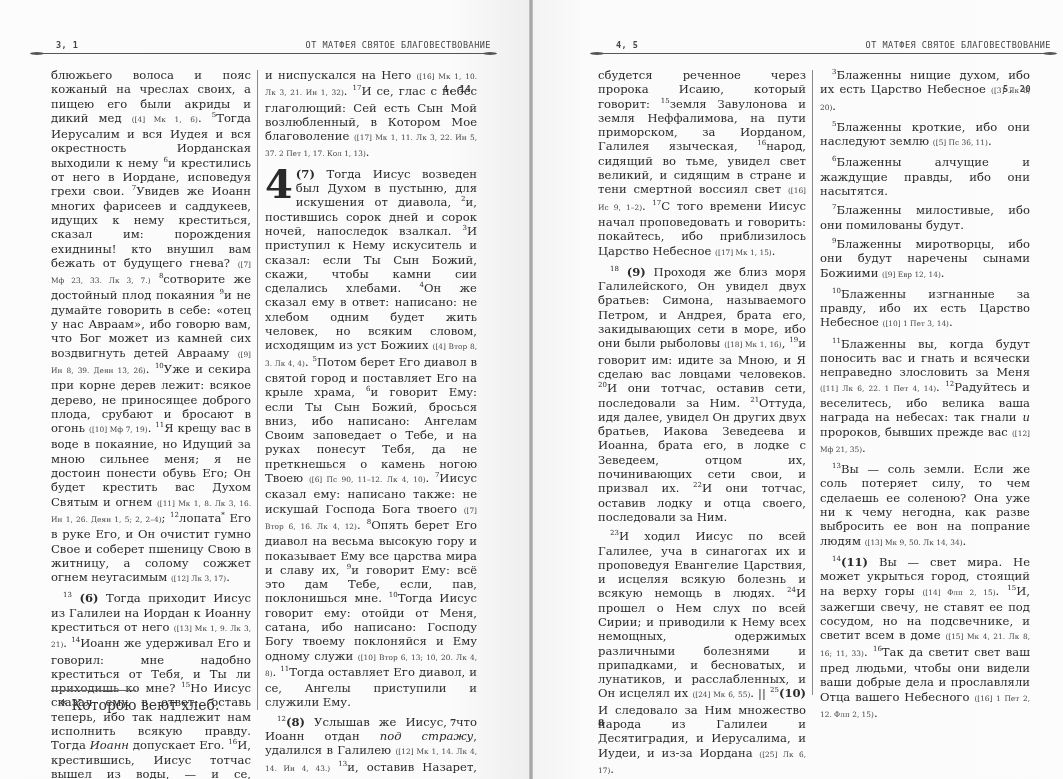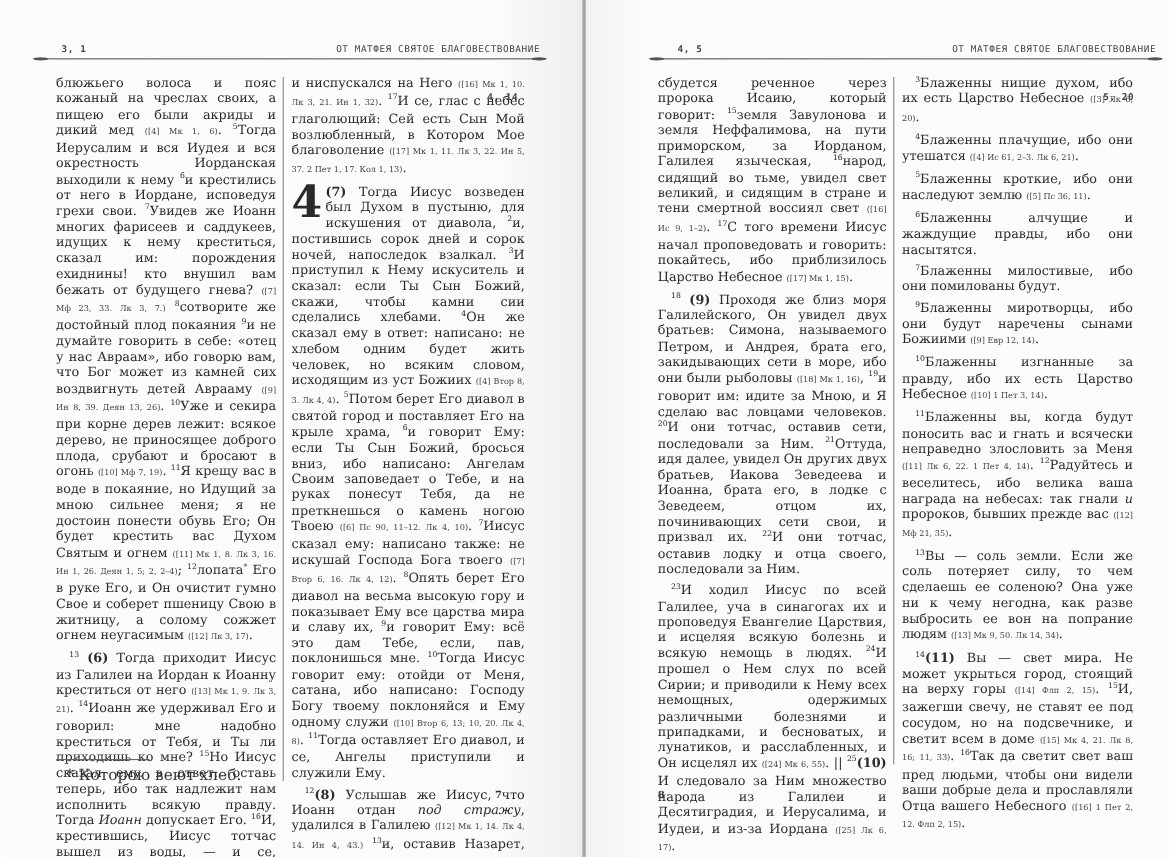--- a/index.html
+++ b/index.html
@@ -104,21 +104,20 @@
     <div class="rule"></div>
   </div>
   <div class="col col1">
       <div class="para flush"><span>сбудется реченное через пророка Исаию, который говорит: <sup>15</sup>земля Завулонова и земля Неффалимова, на пути приморском, за Иорданом, Галилея языческая, <sup>16</sup>народ, сидящий во тьме, увидел свет великий, и сидящим в стране и тени смертной воссиял свет <span class="ref">([16] Ис 9, 1–2)</span>. <sup>17</sup>С того времени Иисус начал проповедовать и говорить: покайтесь, ибо приблизилось Царство Небесное <span class="ref">([17] Мк 1, 15)</span>.</span></div>
       <div class="para indent"><span><sup>18</sup> <b>(9)</b> Проходя же близ моря Галилейского, Он увидел двух братьев: Симона, называемого Петром, и Андрея, брата его, закидывающих сети в море, ибо они были рыболовы <span class="ref">([18] Мк 1, 16)</span>, <sup>19</sup>и говорит им: идите за Мною, и Я сделаю вас ловцами человеков. <sup>20</sup>И они тотчас, оставив сети, последовали за Ним. <sup>21</sup>Оттуда, идя далее, увидел Он других двух братьев, Иакова Зеведеева и Иоанна, брата его, в лодке с Зеведеем, отцом их, починивающих сети свои, и призвал их. <sup>22</sup>И они тотчас, оставив лодку и отца своего, последовали за Ним.</span></div>
       <div class="para indent"><span><sup>23</sup>И ходил Иисус по всей Галилее, уча в синагогах их и проповедуя Евангелие Царствия, и исцеляя всякую болезнь и всякую немощь в людях. <sup>24</sup>И прошел о Нем слух по всей Сирии; и приводили к Нему всех немощных, одержимых различными болезнями и припадками, и бесноватых, и лунатиков, и расслабленных, и Он исцелял их <span class="ref">([24] Мк 6, 55)</span>. || <sup>25</sup><b>(10)</b> И следовало за Ним множество народа из Галилеи и Десятиградия, и Иерусалима, и Иудеи, и из-за Иордана <span class="ref">([25] Лк 6, 17)</span>.</span></div>
     </div>
   <div class="vrule"></div>
   <div class="col col2">
       <div class="para indent"><span><sup>3</sup>Блаженны нищие духом, ибо их есть Царство Небесное <span class="ref">([3] Лк 6, 20)</span>.</span></div>
-      <div class="para indent"><span><sup>4</sup>Блаженны плачущие, ибо они утешатся <span class="ref">([4] Ис 61, 2–3. Лк 6, 21)</span>.</span></div>
       <div class="para indent"><span><sup>5</sup>Блаженны кроткие, ибо они наследуют землю <span class="ref">([5] Пс 36, 11)</span>.</span></div>
       <div class="para indent"><span><sup>6</sup>Блаженны алчущие и жаждущие правды, ибо они насытятся.</span></div>
       <div class="para indent"><span><sup>7</sup>Блаженны милостивые, ибо они помилованы будут.</span></div>
       <div class="para indent"><span><sup>9</sup>Блаженны миротворцы, ибо они будут наречены сынами Божиими <span class="ref">([9] Евр 12, 14)</span>.</span></div>
       <div class="para indent"><span><sup>10</sup>Блаженны изгнанные за правду, ибо их есть Царство Небесное <span class="ref">([10] 1 Пет 3, 14)</span>.</span></div>
       <div class="para indent"><span><sup>11</sup>Блаженны вы, когда будут поносить вас и гнать и всячески неправедно злословить за Меня <span class="ref">([11] Лк 6, 22. 1 Пет 4, 14)</span>. <sup>12</sup>Радуйтесь и веселитесь, ибо велика ваша награда на небесах: так гнали <i>и</i> пророков, бывших прежде вас <span class="ref">([12] Мф 21, 35)</span>.</span></div>
       <div class="para indent"><span><sup>13</sup>Вы — соль земли. Если же соль потеряет силу, то чем сделаешь ее соленою? Она уже ни к чему негодна, как разве выбросить ее вон на попрание людям <span class="ref">([13] Мк 9, 50. Лк 14, 34)</span>.</span></div>
       <div class="para indent"><span><sup>14</sup><b>(11)</b> Вы — свет мира. Не может укрыться город, стоящий на верху горы <span class="ref">([14] Флп 2, 15)</span>. <sup>15</sup>И, зажегши свечу, не ставят ее под сосудом, но на подсвечнике, и светит всем в доме <span class="ref">([15] Мк 4, 21. Лк 8, 16; 11, 33)</span>. <sup>16</sup>Так да светит свет ваш пред людьми, чтобы они видели ваши добрые дела и прославляли Отца вашего Небесного <span class="ref">([16] 1 Пет 2, 12. Флп 2, 15)</span>.</span></div>
     </div>
   <div class="folio">8</div>

